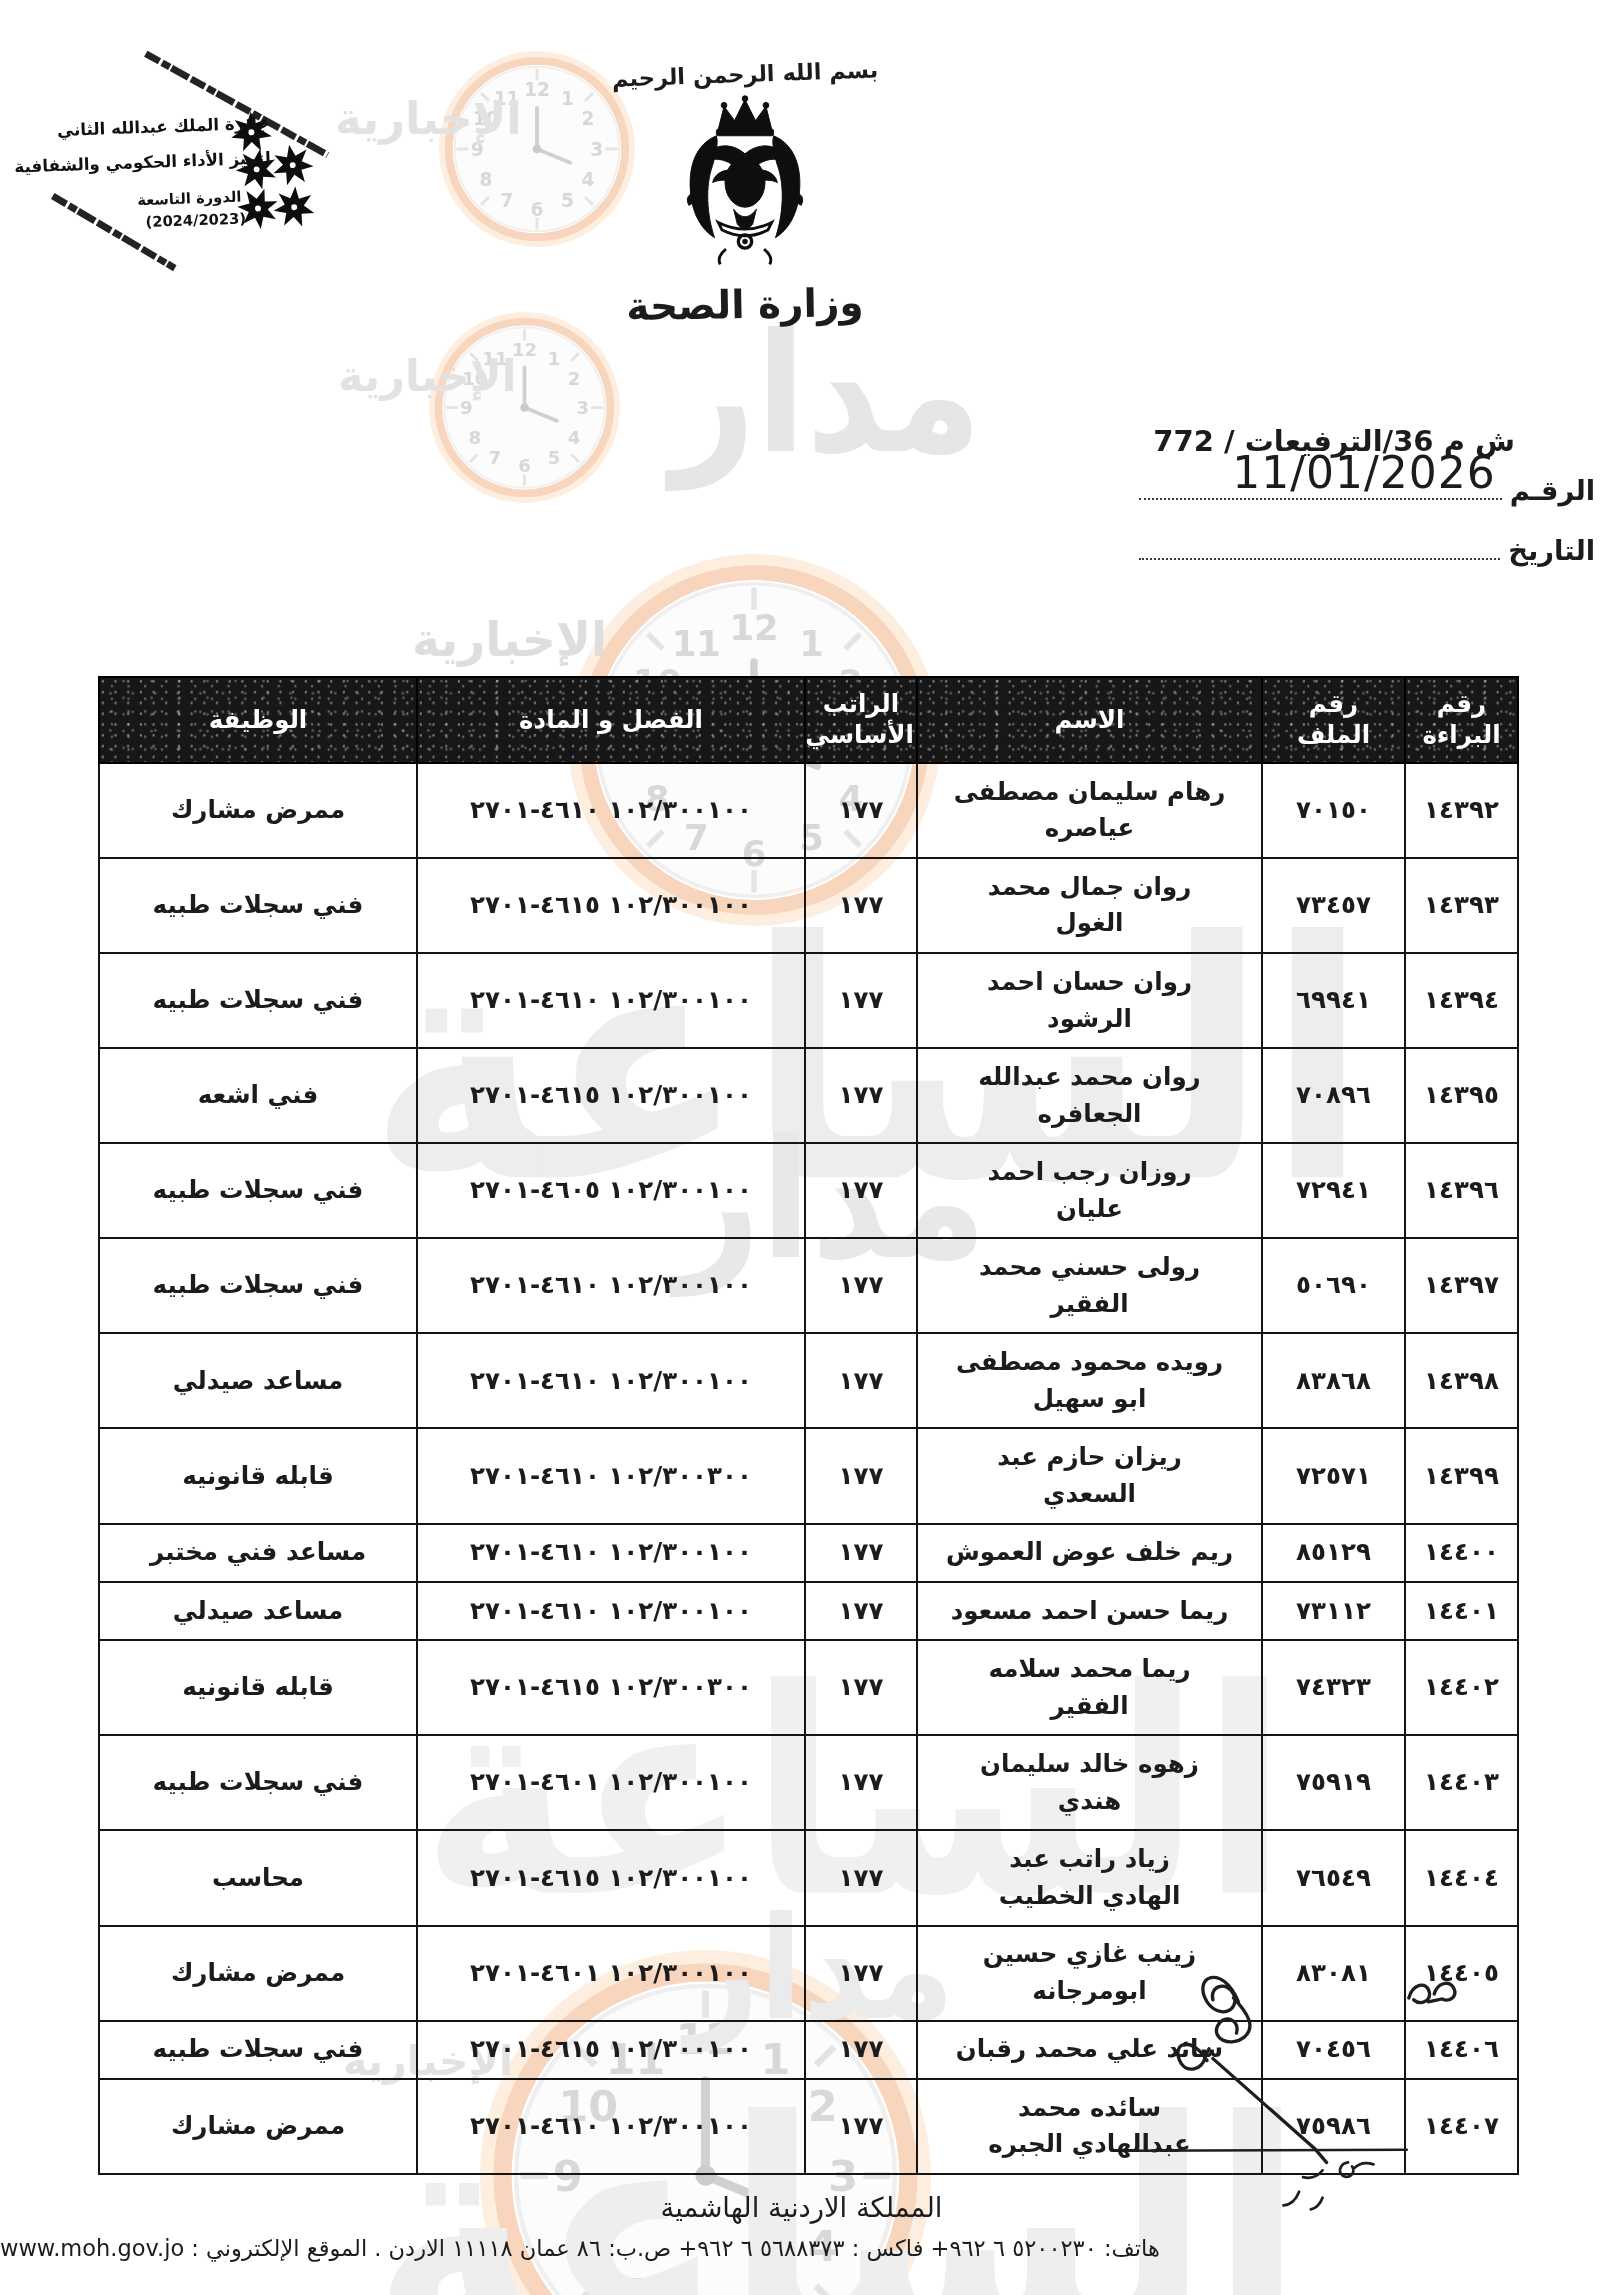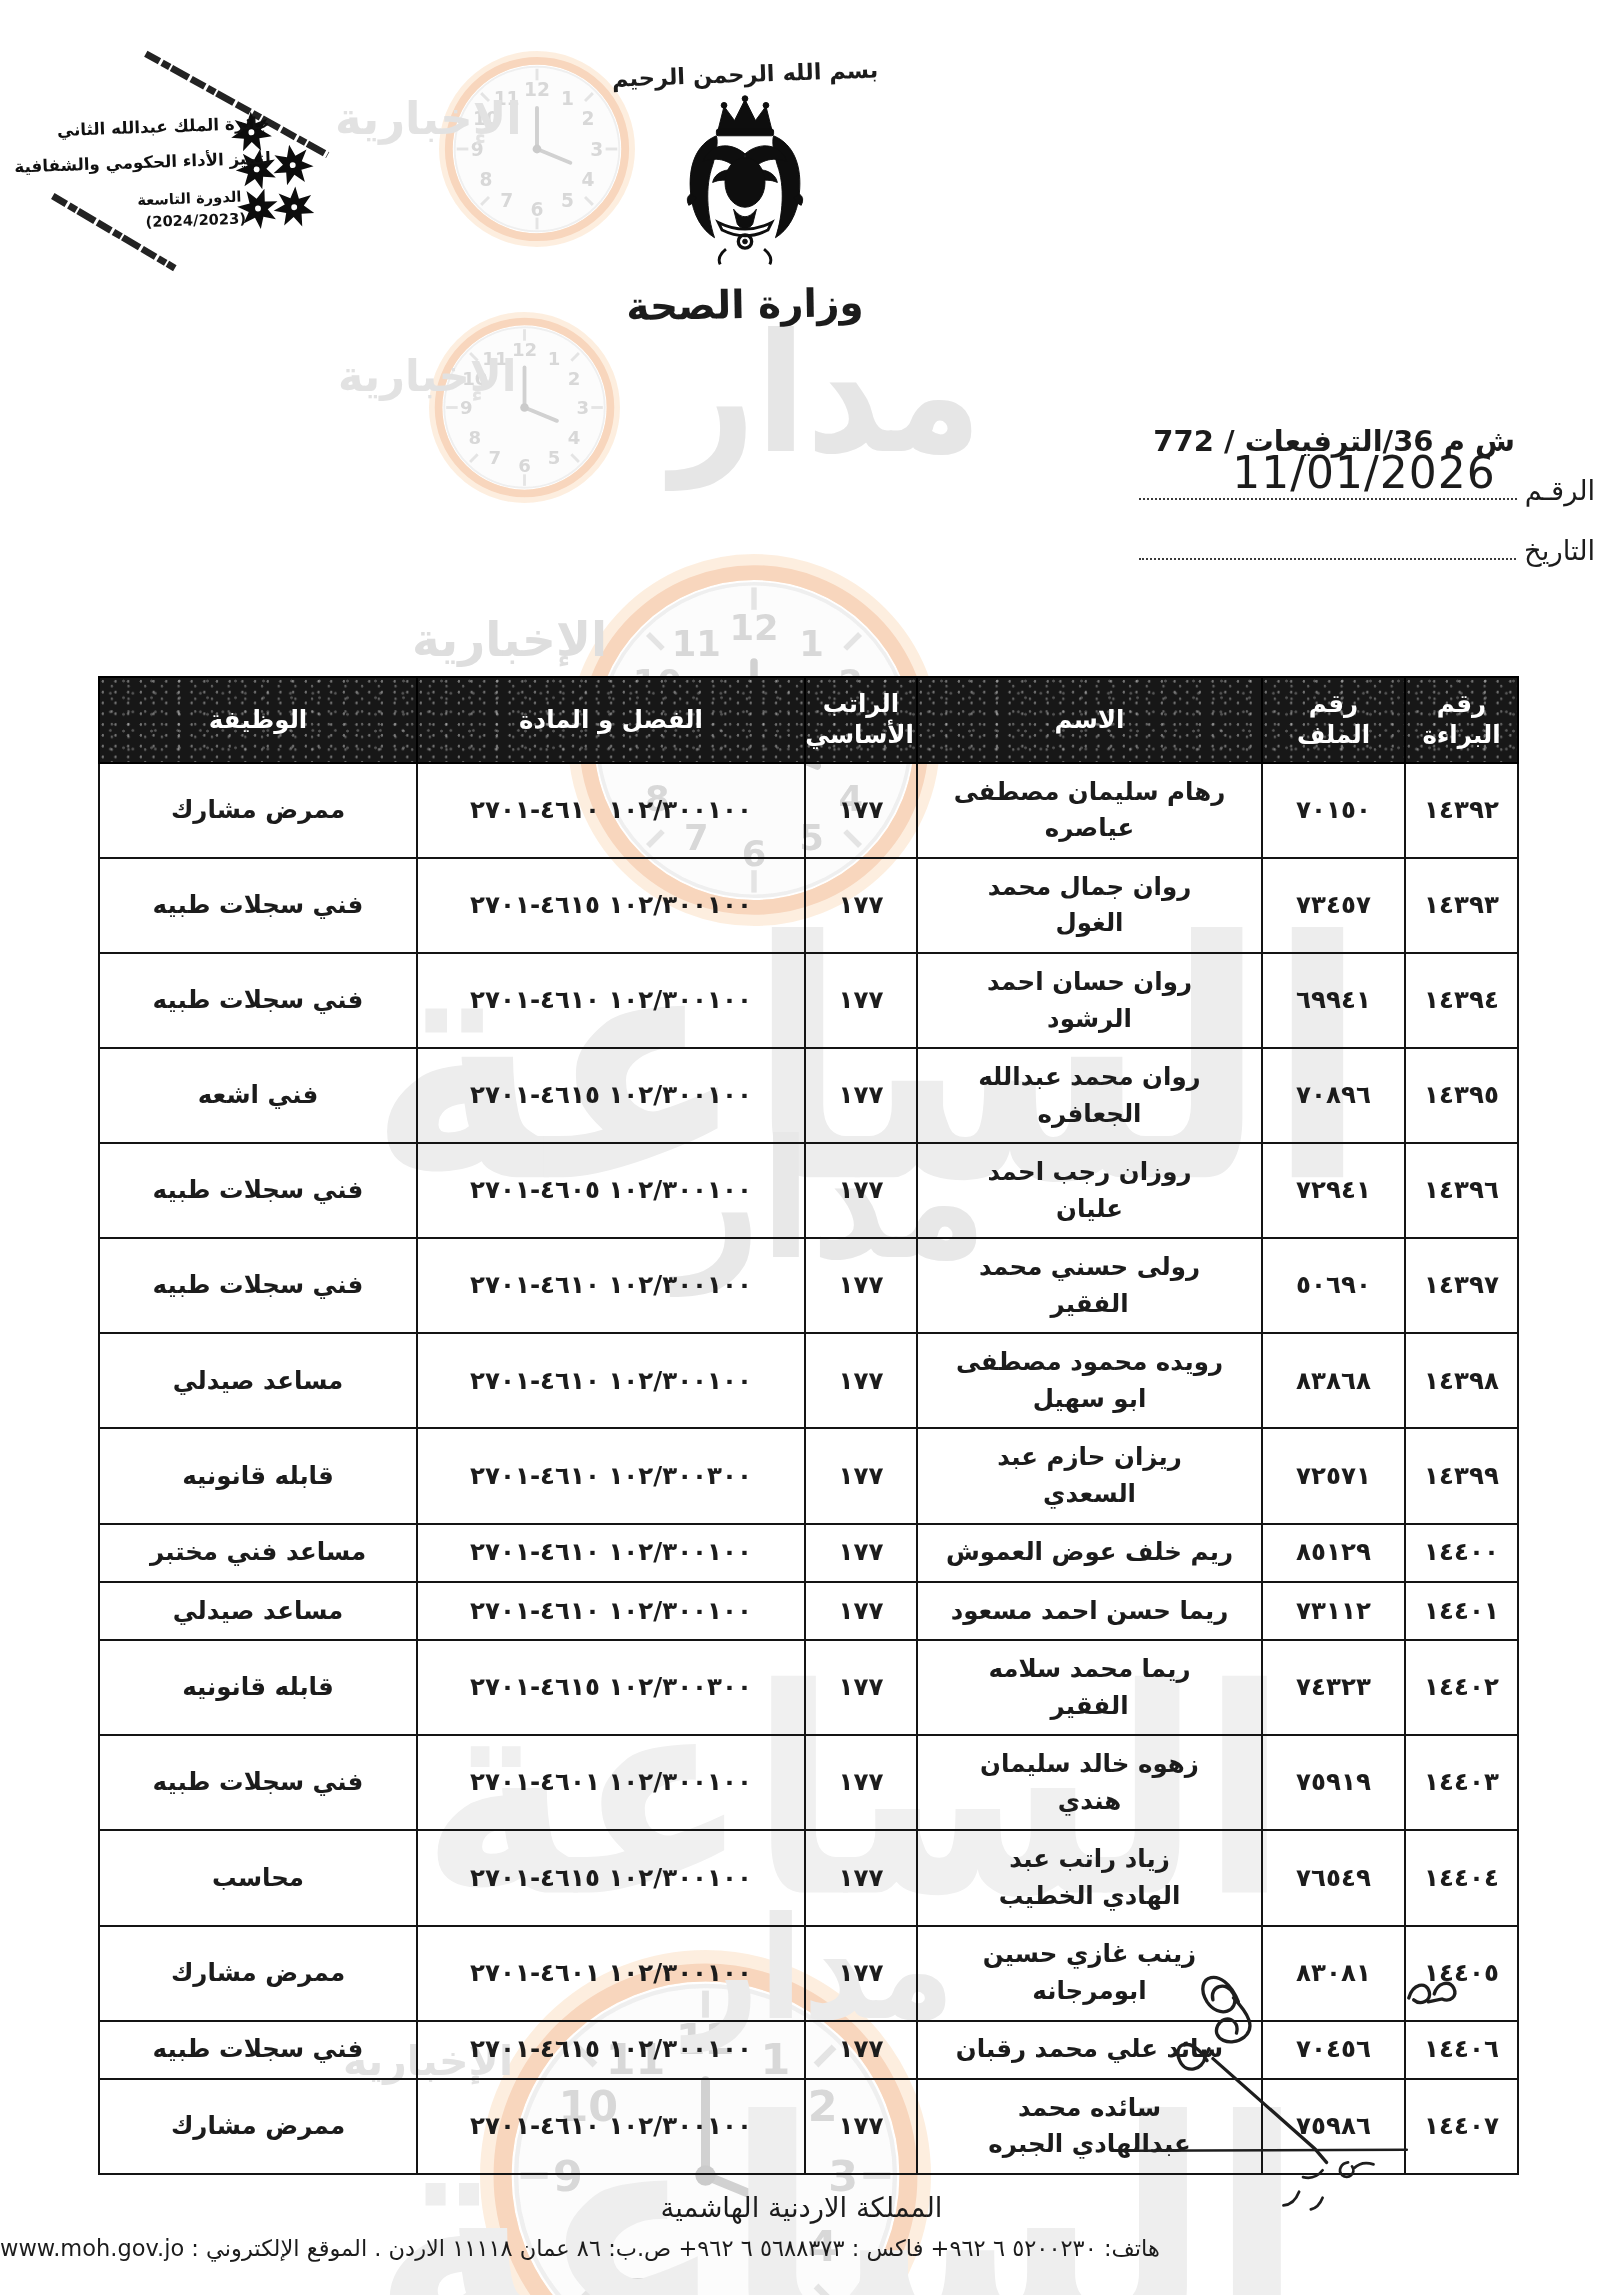--- a/index.html
+++ b/index.html
@@ -17,21 +17,21 @@
   .award{position:absolute; left:34px; top:44px; width:333px; height:235px; z-index:2; transform:rotate(-2deg);}
   .award .line{position:absolute; right:96px; text-align:right; font-weight:bold; color:#111; white-space:nowrap;}
   
   .hdr-center{position:absolute; left:549px; top:61px; width:392px; text-align:center; z-index:2;}
   .bismillah{font-size:22.5px; font-weight:bold; transform:rotate(-2deg); letter-spacing:1px;}
   .ministry{font-size:39px; font-weight:bold; margin-top:5.9px; transform:rotate(-1deg);}
   
   .ref-code{position:absolute; right:88px; top:424px; z-index:2; font-size:29px; font-weight:bold; direction:rtl;}
   .ref-rows{position:absolute; right:7.8px; top:446px; width:456px; z-index:2; direction:rtl;}
   .ref-row{position:relative; display:flex; align-items:flex-end; height:60px;}
-  .ref-label{font-size:27.4px; font-weight:normal; padding-left:7.8px; white-space:nowrap;}
+  .ref-label{font-size:27.4px; font-weight:bold; padding-left:7.8px; white-space:nowrap;}
   .ref-dots{flex:1; border-bottom:2.9px dotted #3a3a3a; height:7.8px; margin-bottom:5.9px;}
   .ref-value{position:absolute; left:93px; bottom:7.8px; font-size:44px; font-weight:normal; direction:ltr; letter-spacing:1px;}
   
   table.promo{position:absolute; left:98px; top:676px; width:1418px; z-index:2;
     border-collapse:collapse; direction:rtl; table-layout:fixed;}
   table.promo th{
     border:2px solid #000; color:#fff; font-size:24.5px; font-weight:bold;
     padding:3.9px 2px; height:76px; white-space:pre-line; line-height:1.25;
     background-color:#171717;
     background-image:

